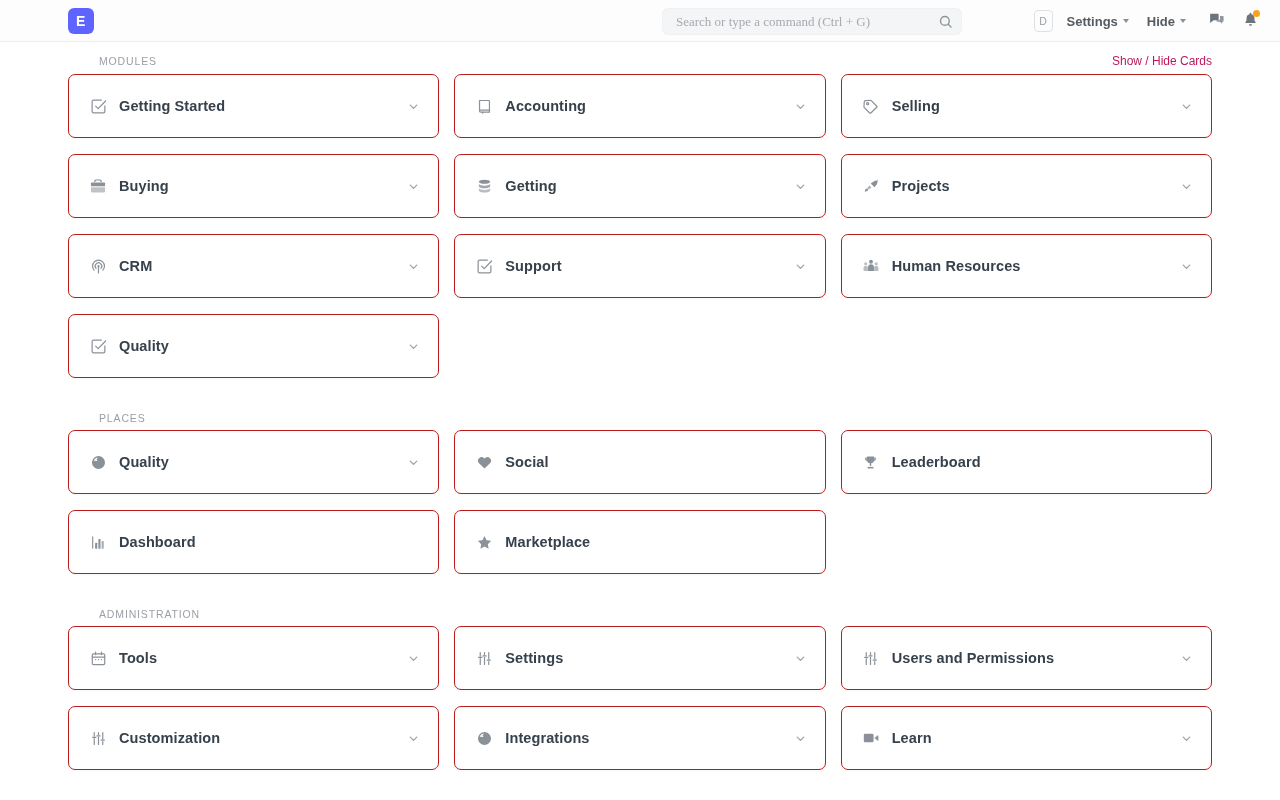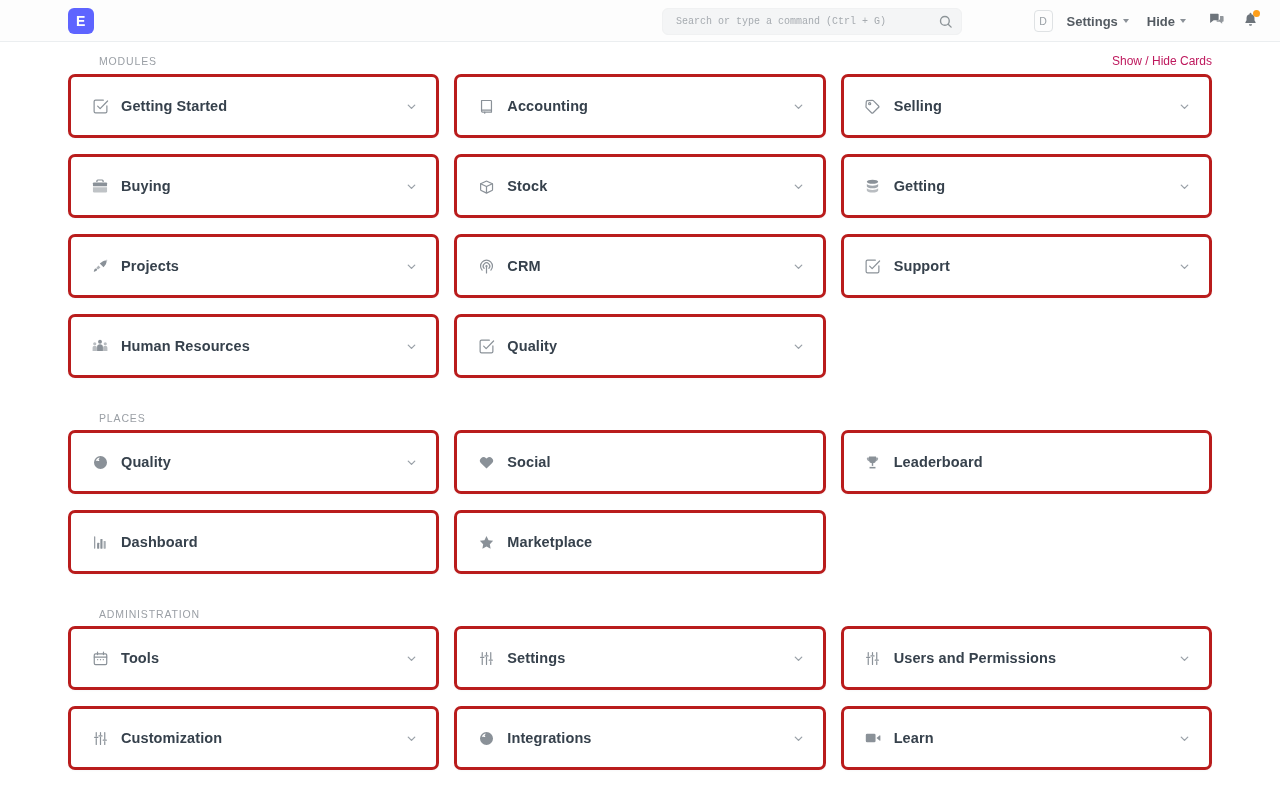--- a/index.html
+++ b/index.html
@@ -42,22 +42,22 @@
     width: 300px; height: 27px;
     background: #f4f5f6;
     border: 1px solid #f0f1f2;
     border-radius: 6px;
     display: flex; align-items: center;
     padding: 0 8px 0 11px;
   }
   .search-input {
     border: none; outline: none; background: transparent;
     flex: 1 1 auto;
-    font-family: Liberation Mono, monospace;
-    font-size: 10px;
+    font-family: Liberation Serif, serif;
+    font-size: 13px;
     color: #14532d;
   }
   .search-input::placeholder { color: #a6abb0; }
   .search-icon { flex: 0 0 auto; display: flex; align-items: center; color: #8d9498; cursor: pointer;}
 
   .nav-right {
     position: absolute;
     right: 18px; top: 0;
     height: 42px;
     display: flex; align-items: center;
@@ -135,21 +135,21 @@
   }
 
   .grid {
     display: grid;
     grid-template-columns: repeat(3, 1fr);
     gap: 16px 15px;
   }
 
   .card {
     background: #ffffff;
-    border: 3px solid #b91c1c;
+    border: 1px solid #b91c1c;
     border-radius: 7px;
     height: 64px;
     display: flex;
     align-items: center;
     padding: 0 18px 0 20px;
     cursor: pointer;
     box-shadow: 0 1px 2px rgba(25,35,60,0.03);
   }
   .card-icon {
     flex: 0 0 auto;
@@ -291,35 +291,20 @@
             </span>
             <span class="card-label">Buying</span>
             <span class="card-chevron">
               <svg width="13" height="13" viewBox="0 0 24 24" fill="none" stroke="currentColor" stroke-width="2.4" stroke-linecap="round" stroke-linejoin="round">
                 <polyline points="6,9.5 12,15.5 18,9.5"></polyline>
               </svg>
             </span>
           </div>
           <div class="card">
             <span class="card-icon">
-              <svg width="17" height="17" viewBox="0 0 24 24" fill="none" stroke="currentColor" stroke-width="1.7" stroke-linecap="round" stroke-linejoin="round">
-                <path d="M20.5 8.4v8a1.4 1.4 0 0 1-.8 1.3l-7 3.3a1.4 1.4 0 0 1-1.2 0l-7-3.3a1.4 1.4 0 0 1-.8-1.3v-8"></path>
-                <path d="M3.7 8.2 11.4 4.6a1.4 1.4 0 0 1 1.2 0l7.7 3.6-8.3 3.9z"></path>
-                <path d="M12 12.1v9"></path>
-              </svg>
-            </span>
-            <span class="card-label">Stock</span>
-            <span class="card-chevron">
-              <svg width="13" height="13" viewBox="0 0 24 24" fill="none" stroke="currentColor" stroke-width="2.4" stroke-linecap="round" stroke-linejoin="round">
-                <polyline points="6,9.5 12,15.5 18,9.5"></polyline>
-              </svg>
-            </span>
-          </div>
-          <div class="card">
-            <span class="card-icon">
               <svg width="17" height="17" viewBox="0 0 24 24" fill="currentColor">
                 <ellipse cx="12" cy="5.3" rx="8" ry="2.8"></ellipse>
                 <path d="M4 8.6c1.4 1.5 4.3 2.4 8 2.4s6.6-.9 8-2.4v3c0 1.6-3.6 2.9-8 2.9s-8-1.3-8-2.9v-3z" opacity=".8"></path>
                 <path d="M4 14.4c1.4 1.5 4.3 2.4 8 2.4s6.6-.9 8-2.4v3.2c0 1.6-3.6 2.9-8 2.9s-8-1.3-8-2.9v-3.2z" opacity=".6"></path>
               </svg>
             </span>
             <span class="card-label">Getting</span>
             <span class="card-chevron">
               <svg width="13" height="13" viewBox="0 0 24 24" fill="none" stroke="currentColor" stroke-width="2.4" stroke-linecap="round" stroke-linejoin="round">
                 <polyline points="6,9.5 12,15.5 18,9.5"></polyline>

